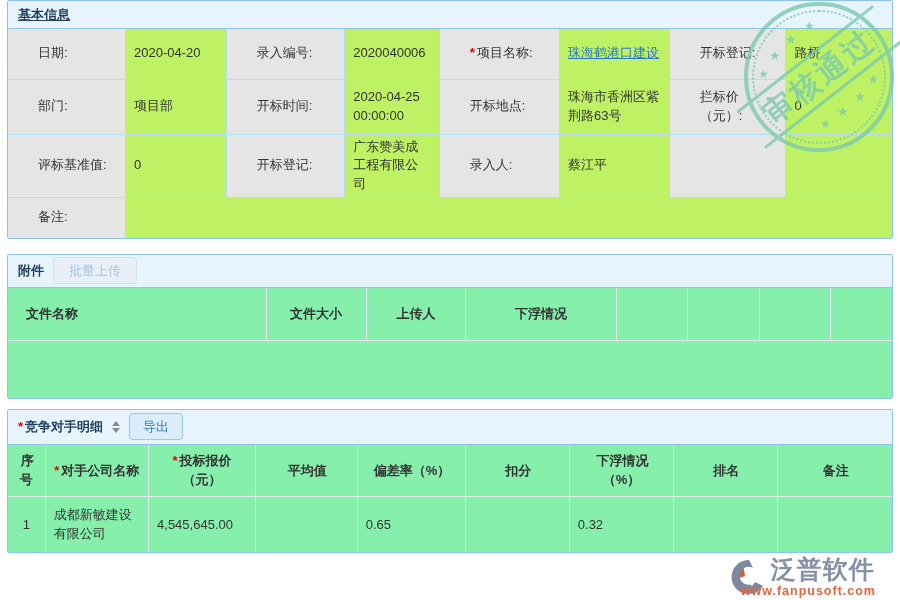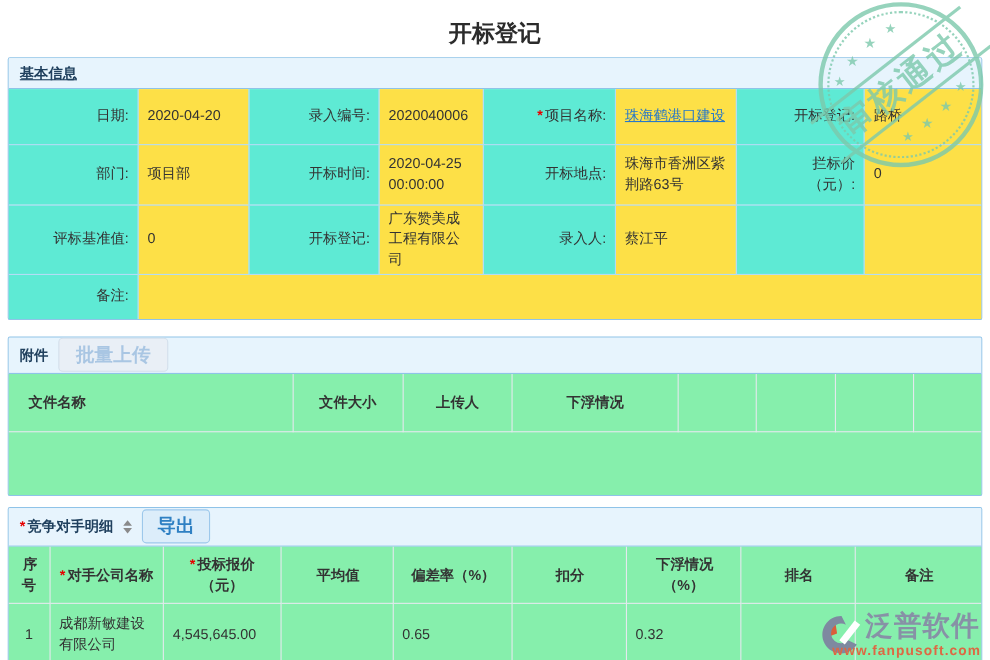--- a/index.html
+++ b/index.html
@@ -21,30 +21,30 @@
     display: flex; align-items: center; gap: 9px; padding: 0 10px;
   }
   .bar-binfo { height: 28px; text-decoration: underline; }
   .bar-attach { height: 33px; }
   .bar-comp { height: 35px; }
   .req { color: #e60000; font-weight: bold; margin-right: 2px; }
 
   
   .btable { width: 100%; border-collapse: collapse; border: hidden; table-layout: fixed; font-size: 13px; }
   .btable td { border: 1px solid #b4dcf5; padding: 3px 8px; vertical-align: middle; line-height: 1.45; }
-  .btable td.lab { background: #5eead4; text-align: right; color: #333; padding-left: 30px; }
-  .btable td.val { background: #fde047; text-align: left; }
+  .btable td.lab { background: #e5e5e5; text-align: left; color: #333; padding-left: 30px; }
+  .btable td.val { background: #bef264; text-align: left; }
   .btable tr.r1 td { height: 50px; }
   .btable tr.r2 td { height: 55px; }
   .btable tr.r3 td { height: 55px; }
   .btable tr.r4 td { height: 40px; }
   a.plink { color: #2878c8; text-decoration: underline; cursor: pointer; }
 
   
-  .btn { font-size: 17px; border-radius: 4px; line-height: 1; cursor: pointer; font-weight: bold; }
+  .btn { font-size: 13px; border-radius: 4px; line-height: 1; cursor: pointer; font-weight: normal; }
   .btn-upload { background: #e9eff6; border: 1px solid #d3dfeb; color: #a9c6e3; padding: 6px 15px; }
   .btn-export { background: #dcedfa; border: 1px solid #9dc8eb; color: #2f80c3; padding: 6px 13px; }
 
   
   .gtable { width: 100%; border-collapse: collapse; border: hidden; table-layout: fixed; font-size: 13px; background:#86efac; }
   .gtable th { font-weight: bold; color: #333; border: 1px solid #e4e9ee; text-align: center; padding: 6px 6px; line-height: 1.5; }
   .gtable td { border: 1px solid #e4e9ee; padding: 6px 8px; line-height: 1.5; vertical-align: middle; }
   .gtable .al { text-align: left; }
   .gtable .ac { text-align: center; }
   .attach-head th { height: 53px; }
@@ -70,33 +70,32 @@
     display: flex; align-items: center; justify-content: center;
   }
   .stamp-text { font-size: 30px; font-weight: bold; letter-spacing: 3px; white-space: nowrap; }
   .star { position: absolute; line-height: 1; }
   .s1{left:14px;top:66px;font-size:12px} .s2{left:25px;top:47px;font-size:13px}
   .s3{left:41px;top:31px;font-size:13px} .s4{left:60px;top:18px;font-size:12px}
   .s5{left:76px;top:116px;font-size:12px} .s6{left:93px;top:103px;font-size:13px}
   .s7{left:110px;top:88px;font-size:13px} .s8{left:124px;top:71px;font-size:12px}
 
   
-  .logo { position: absolute; right: 8px; bottom: 2px; z-index: 6; display: flex; align-items: flex-start; gap: 2px; pointer-events: none; }
+  .logo { position: absolute; right: 24px; bottom: 2px; z-index: 6; display: flex; align-items: flex-start; gap: 2px; pointer-events: none; }
   .logo-txt { display: flex; flex-direction: column; align-items: flex-start; }
   .logo-name { font-size: 25px; font-weight: bold; color: #8791a6; line-height: 1.1; letter-spacing: 1px; }
   .logo-url { font-size: 12.5px; font-weight: bold; color: #dd6843; letter-spacing: 1px; margin-left: -30px; }
 
   .spacer16 { height: 15px; } .spacer10 { height: 10px; }
 </style>
 </head>
 <body>
 
 <div class="page">
 
-  <h1 class="title">开标登记</h1>
 
   <div class="stamp">
     <div class="stamp-ring"></div>
     <div class="stamp-dotted"></div>
     <span class="star s1">★</span>
     <span class="star s2">★</span>
     <span class="star s3">★</span>
     <span class="star s4">★</span>
     <span class="star s5">★</span>
     <span class="star s6">★</span>

